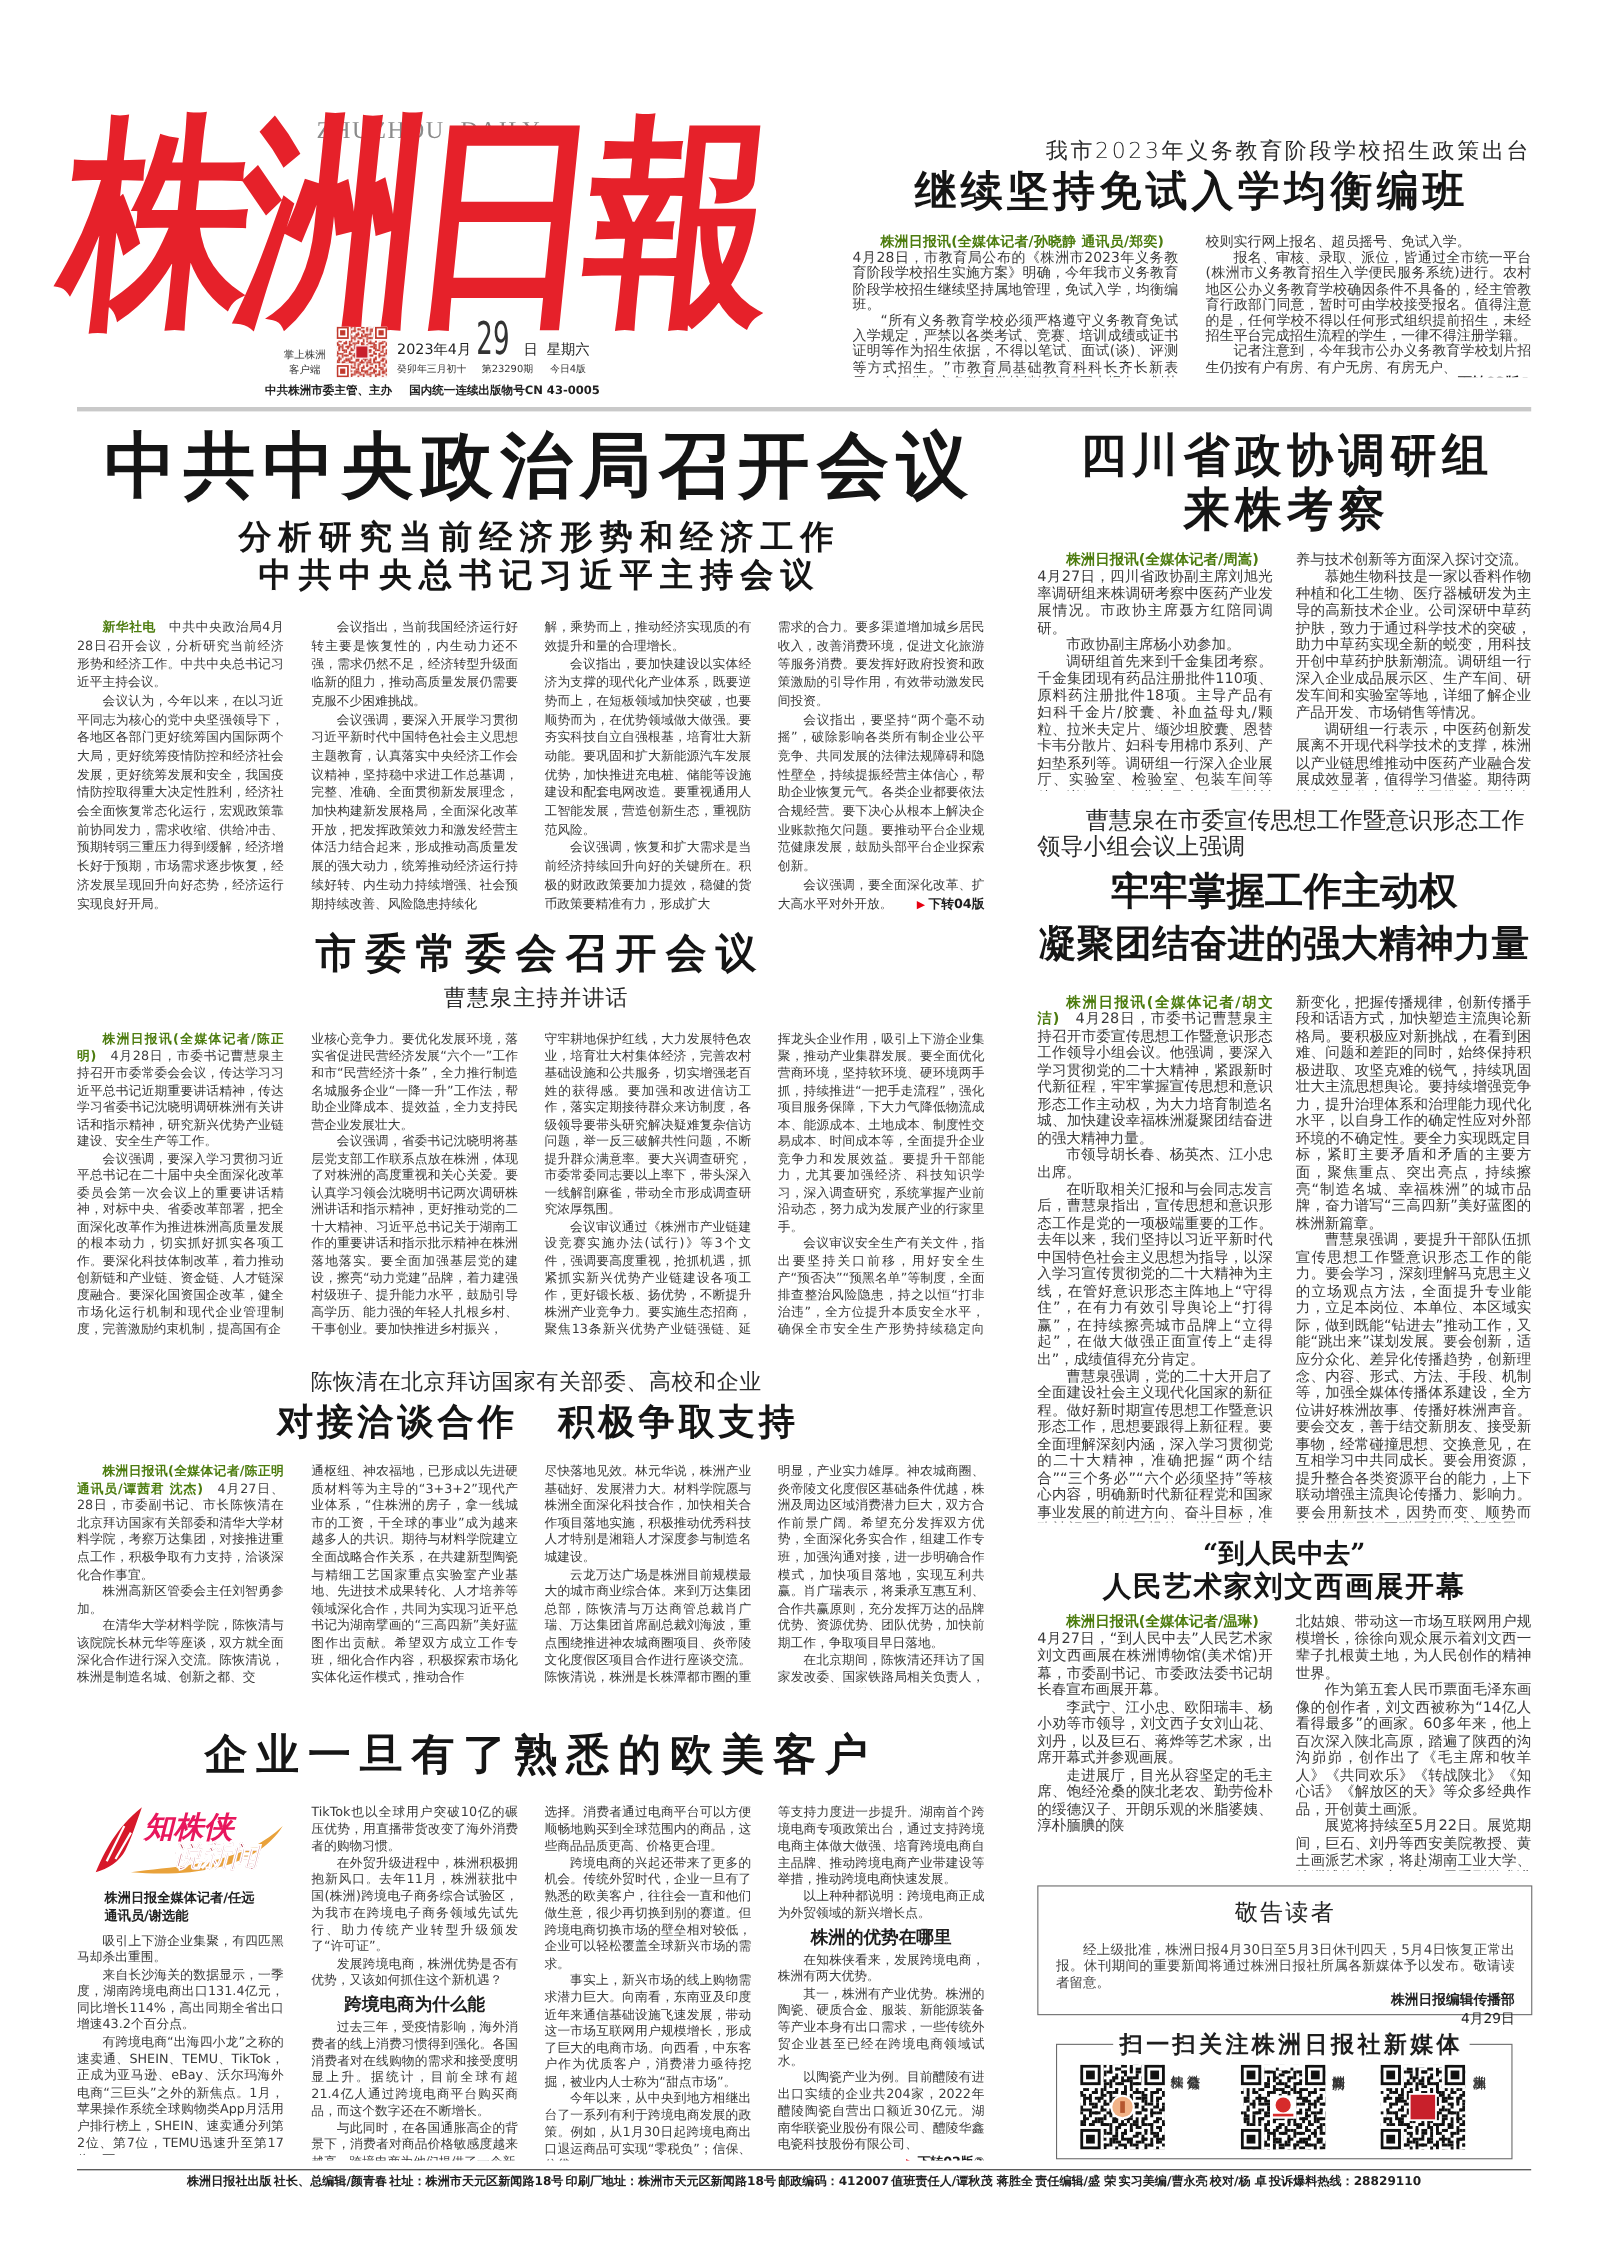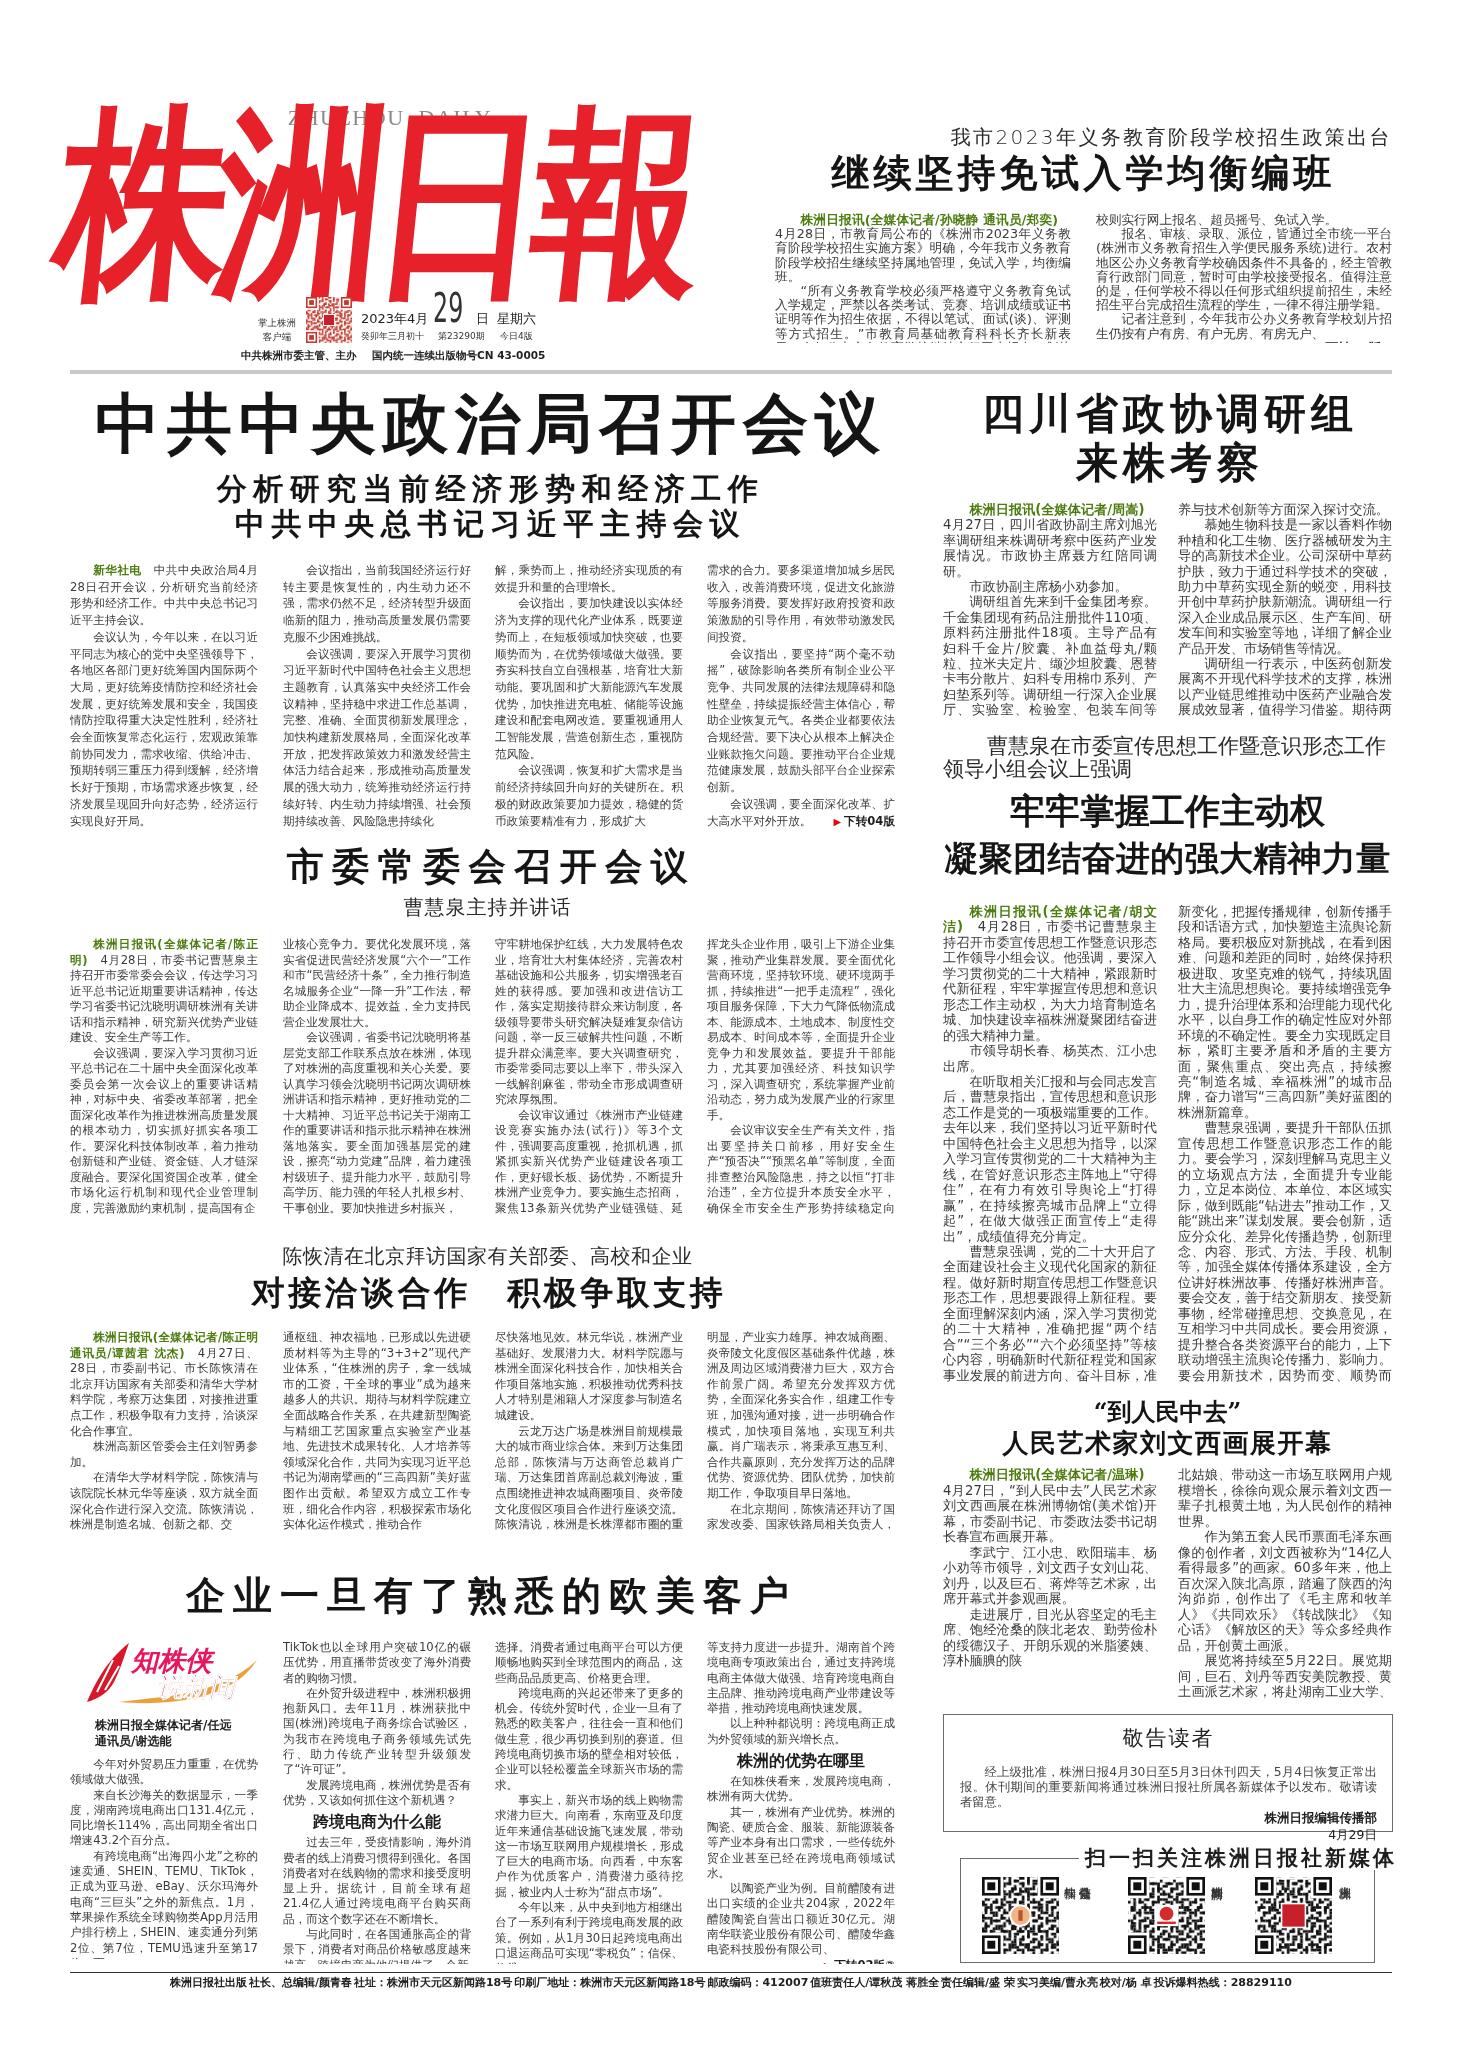--- a/index.html
+++ b/index.html
@@ -45,21 +45,21 @@
 
 
 .notice{left:943px;top:1714px;width:450px;height:118px;border:1.5px solid #6b6b6b;padding:10px 15px 0 16px}
 .notice h3{font-size:21px;text-align:center;font-weight:normal;line-height:26px;letter-spacing:2px;color:#222}
 .notice p{font-size:12.3px;line-height:15px;text-indent:2em;text-align:justify;margin-top:14px;color:#444}
 .notice .sig{text-align:right;font-weight:bold;font-size:12.5px;line-height:16px;color:#222}
 .notice .ndate{text-align:right;font-size:12.5px;line-height:17px;color:#222}
 
 
 .media-box{left:960px;top:1858px;width:415px;height:105px;border:1.5px solid #6b6b6b}
-.media-title{left:988px;top:1845px;width:415px;text-align:right;line-height:26px}
+.media-title{left:1012px;top:1845px;width:415px;text-align:left;line-height:26px}
 .media-title span{background:#fff;padding:0 6px;font-size:21px;font-weight:bold;letter-spacing:3px;color:#1e1e1e}
 .qr{position:absolute;display:block}
 .vlabel{position:absolute;writing-mode:vertical-rl;font-size:12px;line-height:14px;letter-spacing:0.5px;color:#333}
 
 
 .foot-rule{left:70px;top:1972px;width:1322px;height:1px;background:#333}
 .footer{left:170px;top:1976px;width:1122px;display:flex;justify-content:space-between;font-size:11px;line-height:13px;font-weight:bold;color:#222;white-space:nowrap}
 </style>
 </head>
 <body>
@@ -285,21 +285,21 @@
       <text x="48" y="30" font-family="DejaVu Sans, sans-serif" font-size="27" font-weight="900" font-style="italic" fill="#e8175d">知株侠</text>
       <text x="74" y="56" font-family="DejaVu Sans, sans-serif" font-size="26" font-weight="900" font-style="italic" fill="#a3132b" stroke="#fff" stroke-width="0.6">说新闻</text>
     </svg>
 
     <div class="abs byline">
       <div>株洲日报全媒体记者/任远</div>
       <div>通讯员/谢选能</div>
     </div>
 
     <div class="col first" style="left:70px">
-        <p>今年对外贸易压力重重，在优势领域做大做强。</p>
+        <p>吸引上下游企业集聚，有四匹黑马却杀出重围。</p>
         <p>来自长沙海关的数据显示，一季度，湖南跨境电商出口131.4亿元，同比增长114%，高出同期全省出口增速43.2个百分点。</p>
         <p>有跨境电商“出海四小龙”之称的速卖通、SHEIN、TEMU、TikTok，正成为亚马逊、eBay、沃尔玛海外电商“三巨头”之外的新焦点。1月，苹果操作系统全球购物类App月活用户排行榜上，SHEIN、速卖通分列第2位、第7位，TEMU迅速升至第17位。而</p>
       </div>
     <div class="col" style="left:283px">
         <p class="cont">TikTok也以全球用户突破10亿的碾压优势，用直播带货改变了海外消费者的购物习惯。</p>
         <p>在外贸升级进程中，株洲积极拥抱新风口。去年11月，株洲获批中国(株洲)跨境电子商务综合试验区，为我市在跨境电子商务领域先试先行、助力传统产业转型升级颁发了“许可证”。</p>
         <p>发展跨境电商，株洲优势是否有优势，又该如何抓住这个新机遇？</p>
         <h4>跨境电商为什么能</h4>
         <p>过去三年，受疫情影响，海外消费者的线上消费习惯得到强化。各国消费者对在线购物的需求和接受度明显上升。据统计，目前全球有超21.4亿人通过跨境电商平台购买商品，而这个数字还在不断增长。</p>
         <p>与此同时，在各国通胀高企的背景下，消费者对商品价格敏感度越来越高，跨境电商为他们提供了一个新</p>

